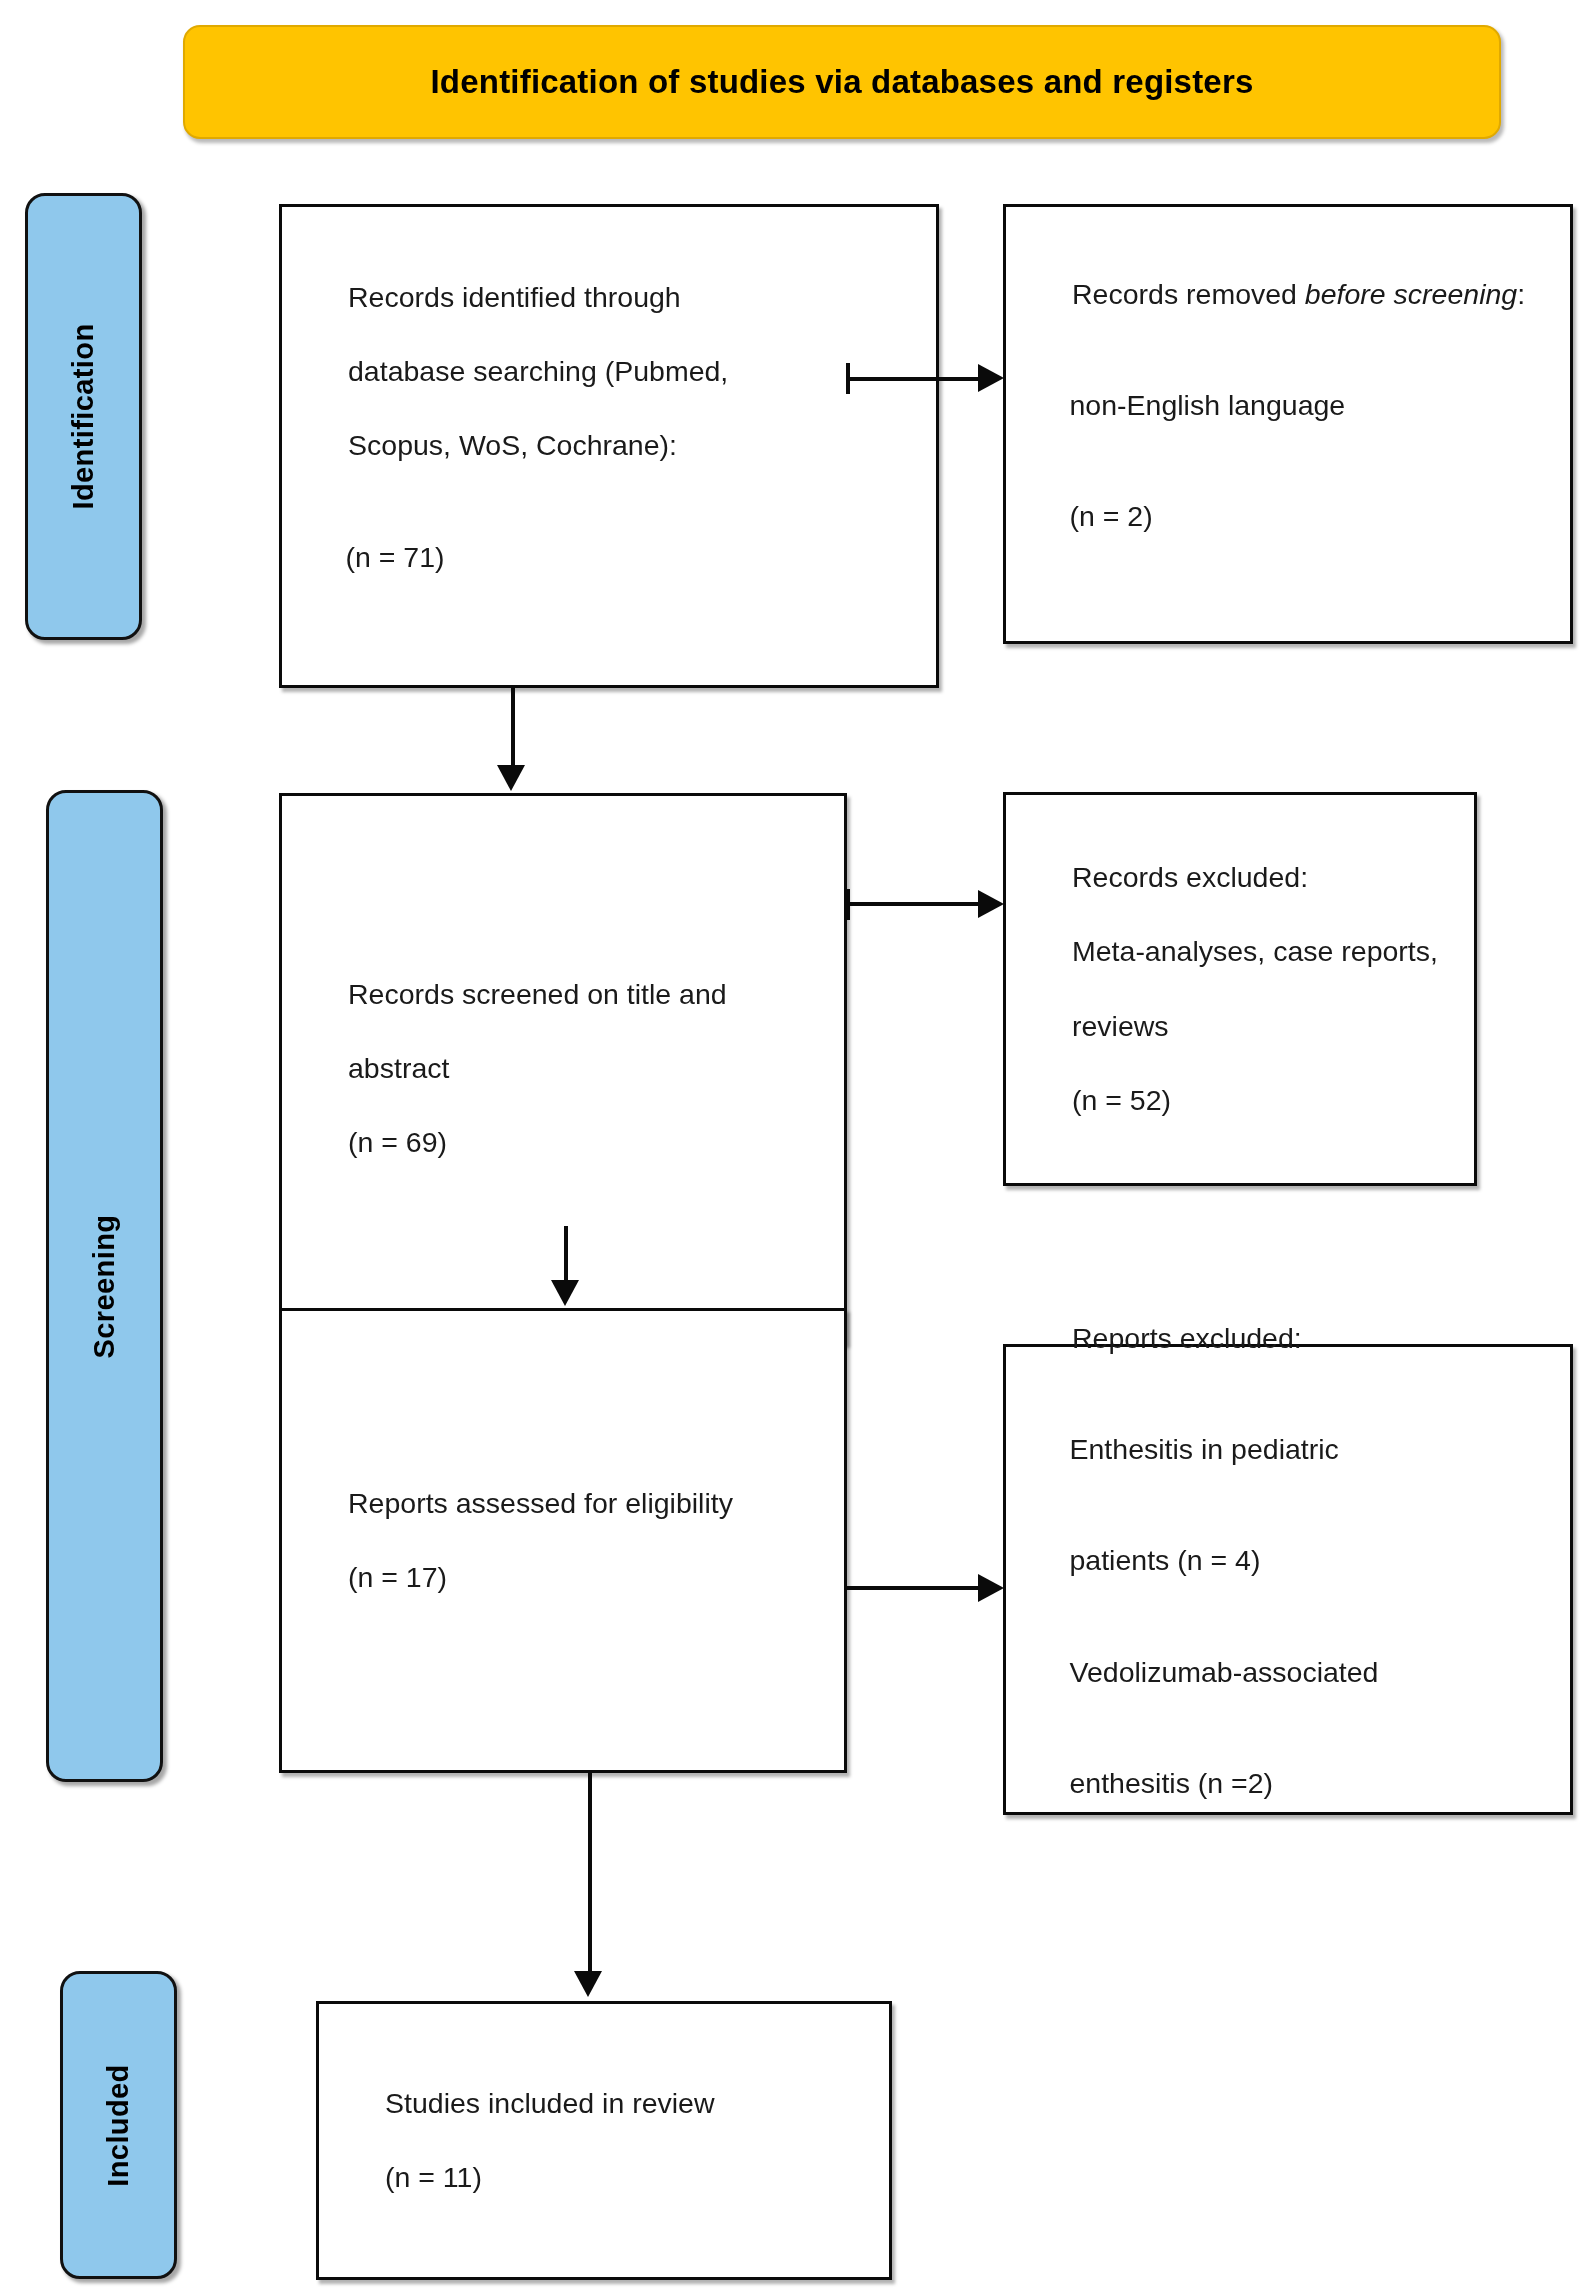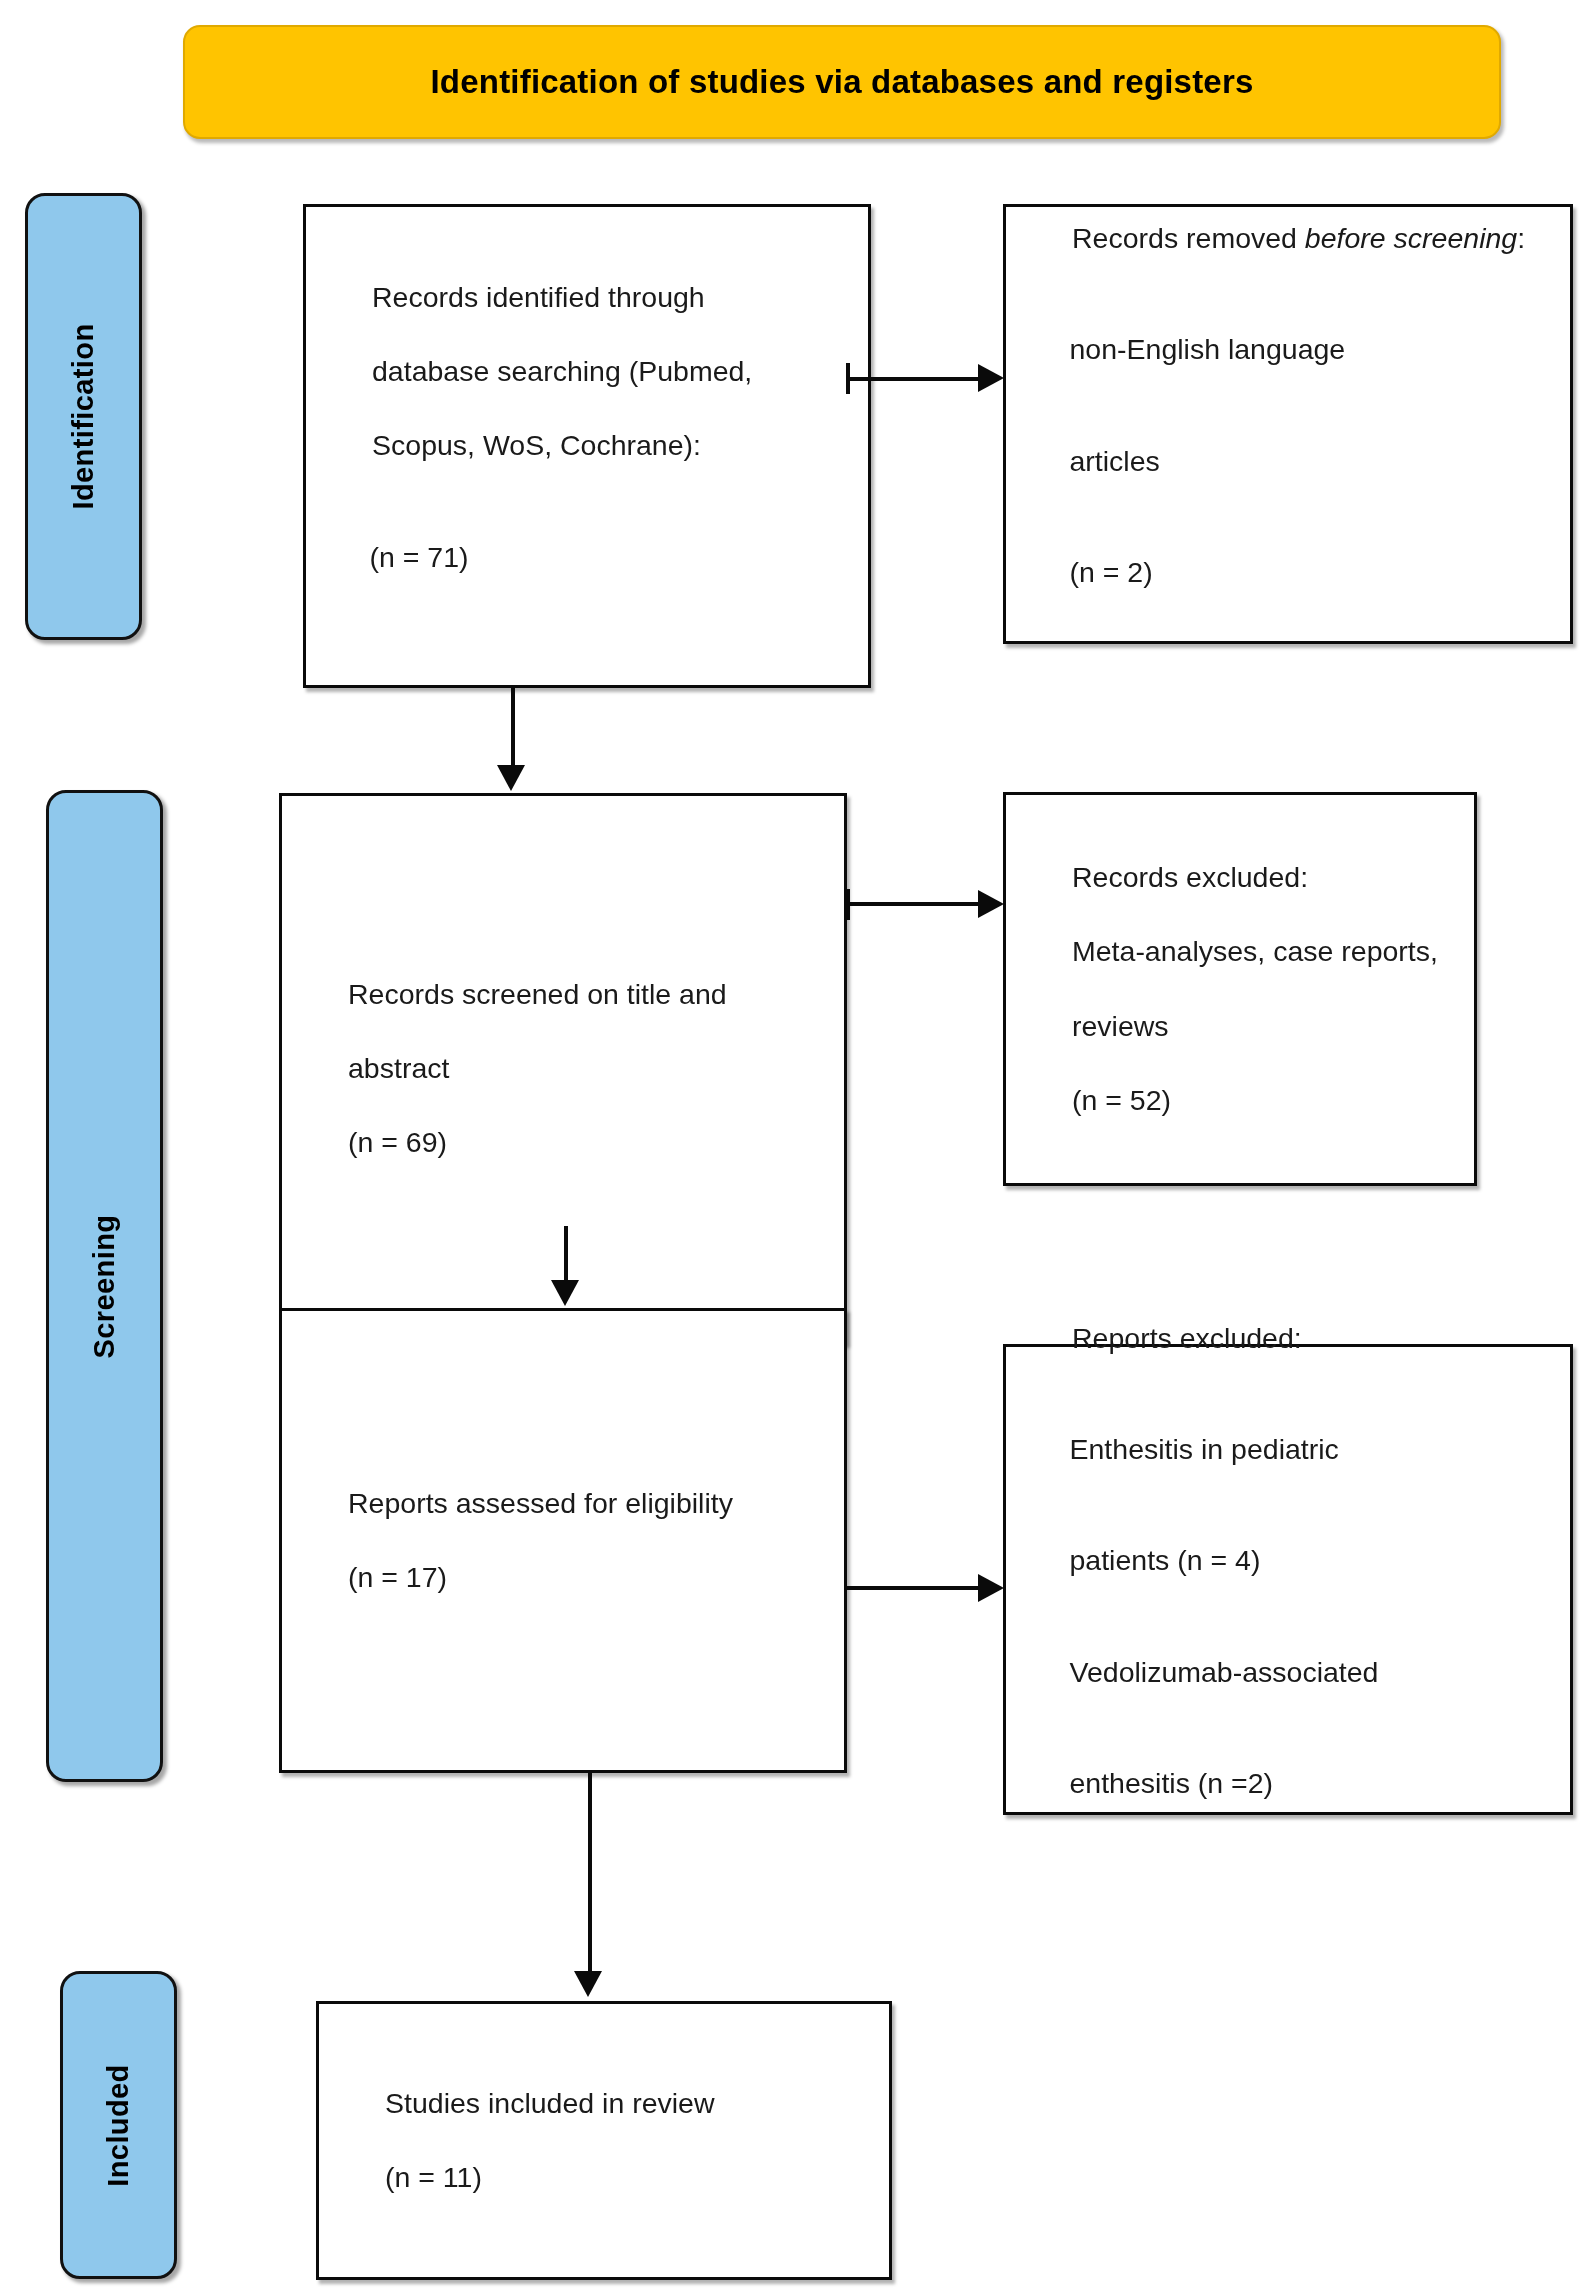--- a/index.html
+++ b/index.html
@@ -85,21 +85,21 @@
   .flow-box .box-text {
     padding: 0 18.5px;
     font-size: 28.5px;
     line-height: 1.30;
     color: #1a1a1a;
     white-space: pre-wrap;
   }
   .flow-box .line-indent { display: block; padding-left: 45px; }
   .flow-box .ital { font-style: italic; }
 
-  #box-identified      { left: 279px;  top: 204px;  width: 568px;  height: 484px; margin-left: 24px; }
+  #box-identified      { left: 279px;  top: 204px;  width: 660px;  height: 484px; }
   #box-removed         { left: 1003px; top: 204px;  width: 570px;  height: 440px; }
   #box-screened        { left: 279px;  top: 793px; width: 568px;  height: 551px; }
   #box-excluded-recs   { left: 1003px; top: 792px; width: 474px;  height: 394px; }
   #box-eligibility     { left: 279px;  top: 1308px; width: 568px;  height: 465px; }
   #box-excluded-reps   { left: 1003px; top: 1344px; width: 570px;  height: 471px; }
   #box-included        { left: 316px;  top: 2001px; width: 576px;  height: 279px; }
 
   
   .conn-v {
     position: absolute;
@@ -179,21 +179,20 @@
       <span>database searching (Pubmed,</span><br>
       <span>Scopus, WoS, Cochrane):</span><br>
       <span class="line-indent">(n = 71)</span>
     </div>
   </div>
 
   <div class="flow-box" id="box-removed">
     <div class="box-text">
       <span>Records removed </span><span class="ital">before screening</span><span>:</span><br>
       <span class="line-indent">non-English language</span>
-      <span class="line-indent">articles</span>
       <span class="line-indent">(n = 2)</span>
     </div>
   </div>
 
   <div class="flow-box" id="box-screened">
     <div class="box-text">
       <span>Records screened on title and</span><br>
       <span>abstract</span><br>
       <span>(n = 69)</span>
     </div>

